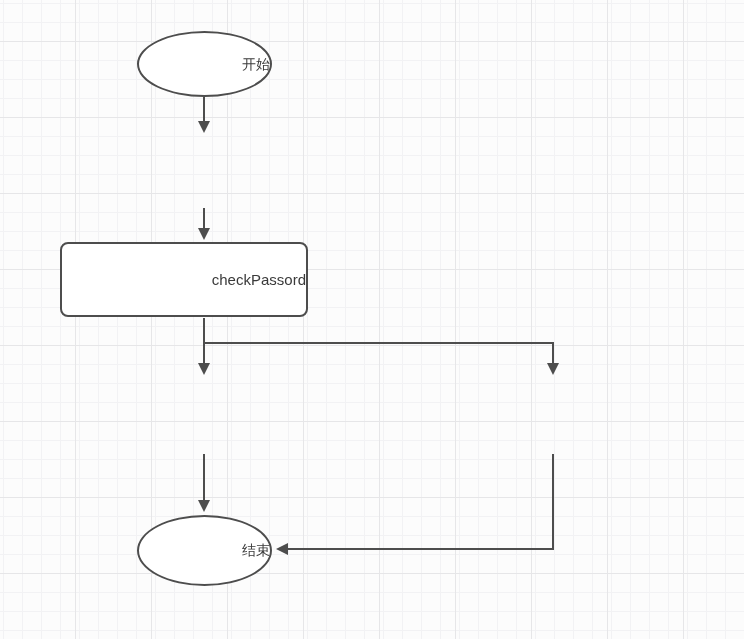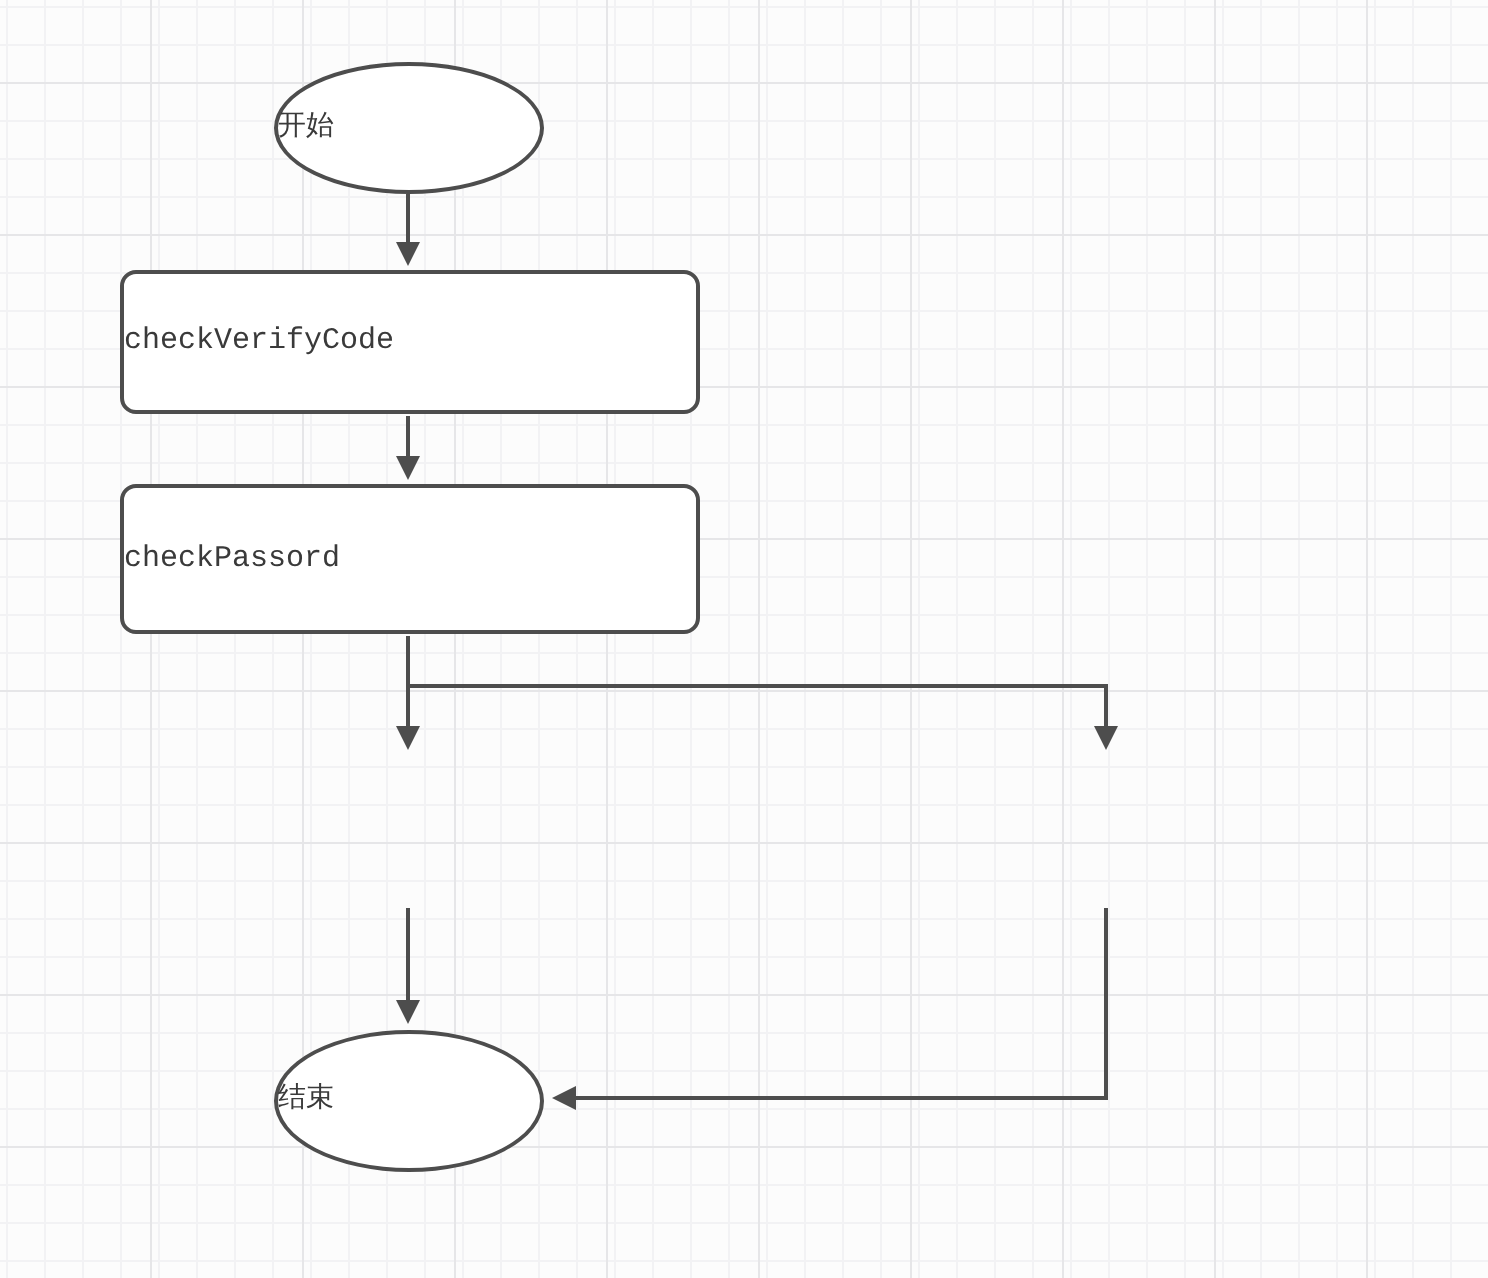--- a/index.html
+++ b/index.html
@@ -18,37 +18,36 @@
       linear-gradient(90deg, #e6e6e8 1px, transparent 1px),
       linear-gradient(#f2f2f4 1px, transparent 1px),
       linear-gradient(90deg, #f2f2f4 1px, transparent 1px);
     background-size: 76px 76px, 76px 76px, 19px 19px, 19px 19px;
     background-position: 0px 41px, 75px 0px, 0 3px, 3px 0;
   }
   .node {
     position: absolute;
     display: flex;
     align-items: center;
-    justify-content: flex-start;
+    justify-content: flex-end;
     box-sizing: border-box;
     background: #ffffff;
     border: 2px solid #4d4d4d;
     color: #3a3a3a;
     font-size: 15px;
     text-align: center;
     line-height: 1.2;
     z-index: 2;
-    font-family: Liberation Mono, monospace;
   }
   .terminator { border-radius: 50%; font-size: 14px; }
   .process { border-radius: 8px; }
 
   #node-start          { left: 137px; top: 31px;  width: 135px; height: 66px; }
   #node-checkverifycode{ left: 60px;  top: 135px; width: 290px; height: 72px; }
-  #node-checkpassord   { left: 60px;  top: 242px; width: 290px; height: 75px; }
+  #node-checkpassord   { left: 60px;  top: 242px; width: 248px; height: 75px; }
   #node-response       { left: 60px;  top: 378px; width: 290px; height: 75px; }
   #node-sendmsgnotify  { left: 408px; top: 378px; width: 290px; height: 75px; }
   #node-end            { left: 137px; top: 515px; width: 135px; height: 71px; }
 
   svg.edges {
     position: absolute;
     left: 0; top: 0;
     width: 744px;
     height: 639px;
     z-index: 1;
@@ -75,23 +74,20 @@
     <path class="edge" d="M204,318 L204,373" marker-end="url(#arrow)"></path>
     <path class="edge" d="M204,343 L553,343 L553,373" marker-end="url(#arrow)"></path>
     <path class="edge" d="M204,454 L204,510" marker-end="url(#arrow)"></path>
     <path class="edge" d="M553,454 L553,549 L278,549" marker-end="url(#arrow)"></path>
   </svg>
 
   <div class="node terminator" id="node-start">
     <span>开始</span>
   </div>
 
-  <div class="node process" id="node-checkverifycode">
-    <span>checkVerifyCode</span>
-  </div>
 
   <div class="node process" id="node-checkpassord">
     <span>checkPassord</span>
   </div>
 
 
 
   <div class="node terminator" id="node-end">
     <span>结束</span>
   </div>

